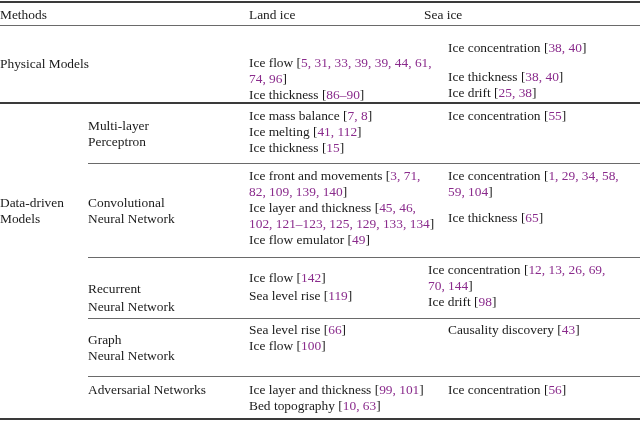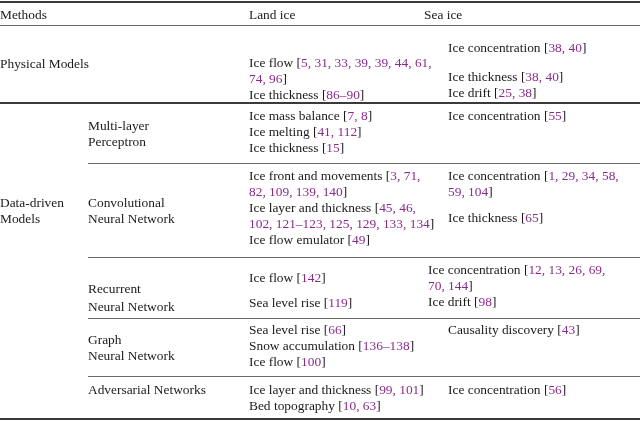--- a/index.html
+++ b/index.html
@@ -80,35 +80,34 @@
     <span class="line"><span class="cite">59, 104</span>]</span>
     <span class="line" style="margin-top:10px;"><span>Ice thickness</span> [<span class="cite">65</span>]</span>
   </div>
 
   <div class="cell center" style="left:88px; width:158px; top:261px;margin-top:17px;">
     <span class="line" style="line-height:21px;">Recurrent</span>
     <span class="line">Neural Network</span>
   </div>
   <div class="cell" style="left:249px; top:270px;">
     <span class="line"><span>Ice flow</span> [<span class="cite">142</span>]</span>
-    <span class="line" style="margin-top:9px;"><span>Sea level rise</span> [<span class="cite">119</span>]</span>
+    <span class="line" style="margin-top:2px;"><span>Sea level rise</span> [<span class="cite">119</span>]</span>
   </div>
   <div class="cell" style="left:428px; top:262px;">
     <span class="line"><span>Ice concentration</span> [<span class="cite">12, 13, 26, 69,</span></span>
     <span class="line"><span class="cite">70, 144</span>]</span>
     <span class="line"><span>Ice drift</span> [<span class="cite">98</span>]</span>
   </div>
 
   <div class="cell center" style="left:88px; width:158px; top:332px;">
     <span class="line">Graph</span>
     <span class="line">Neural Network</span>
   </div>
   <div class="cell" style="left:249px; top:322px;">
     <span class="line"><span>Sea level rise</span> [<span class="cite">66</span>]</span>
-    <span class="line"><span>Snow accumulation</span> [<span class="cite">136–138</span>]</span>
     <span class="line"><span>Ice flow</span> [<span class="cite">100</span>]</span>
   </div>
   <div class="cell" style="left:448px; top:322px;">
     <span class="line"><span>Causality discovery</span> [<span class="cite">43</span>]</span>
   </div>
 
   <div class="cell center" style="left:88px; width:158px; top:382px;">
     <span class="line">Adversarial Networks</span>
   </div>
   <div class="cell" style="left:249px; top:382px;">

